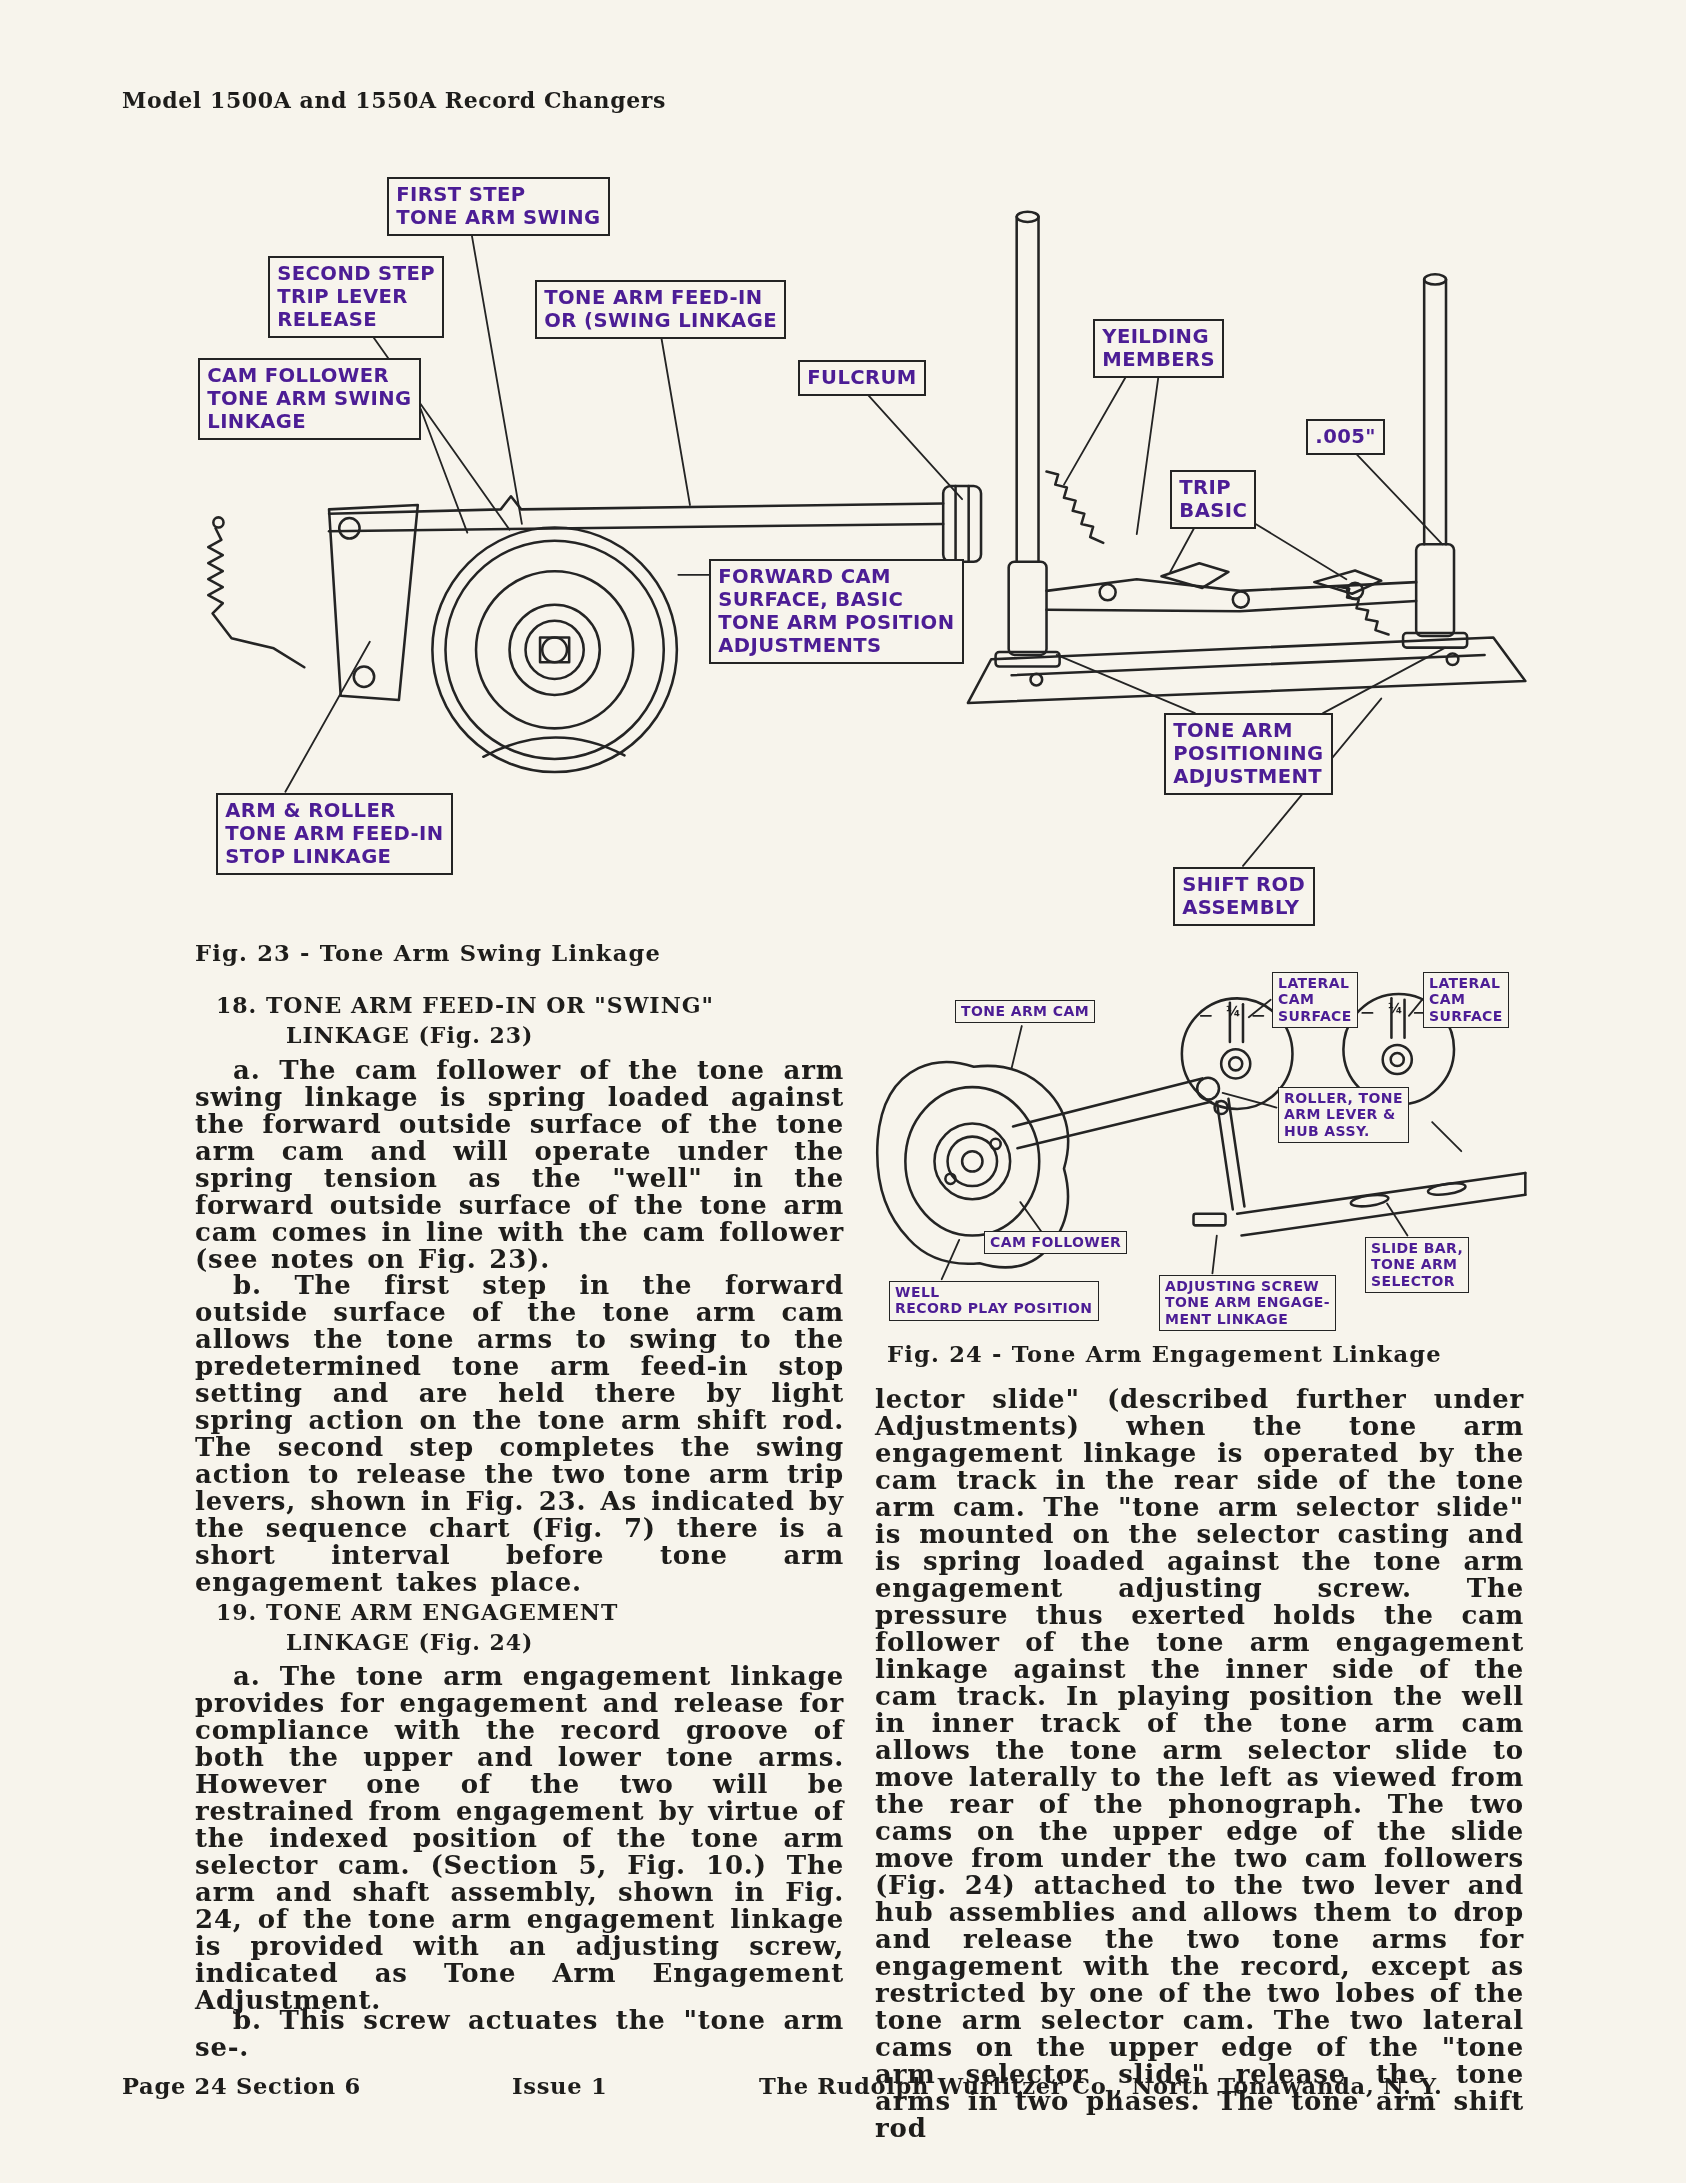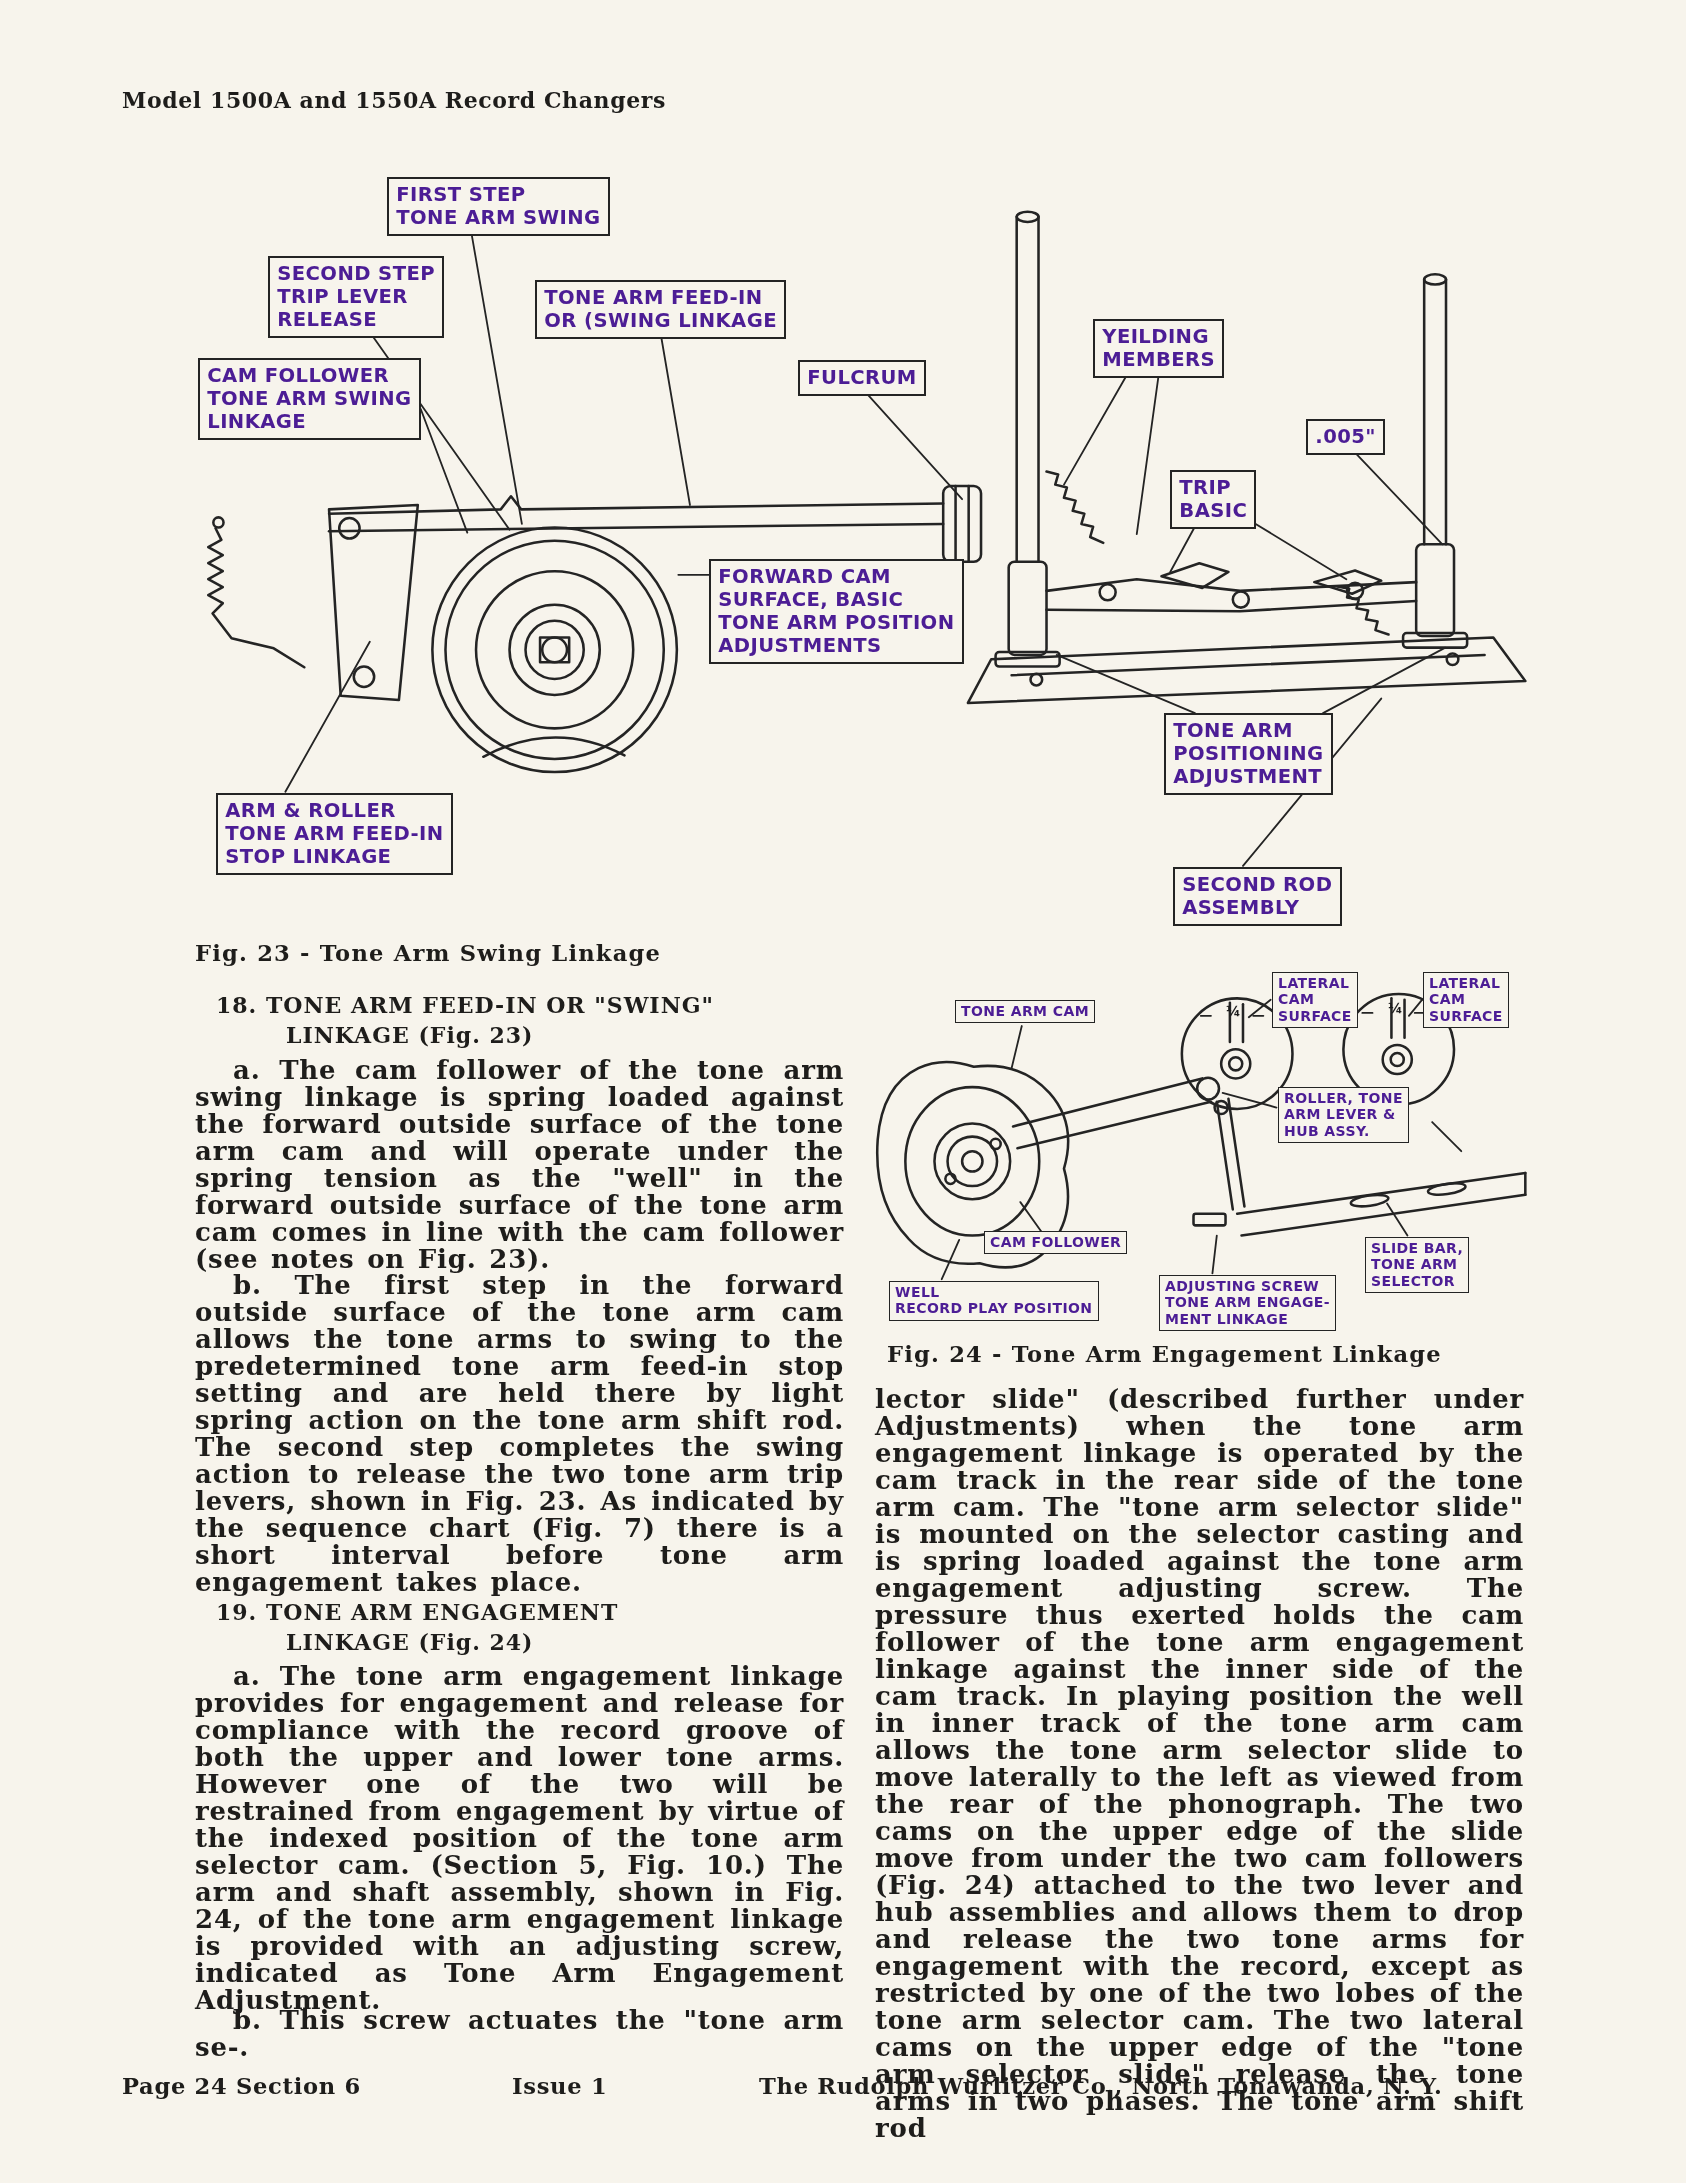--- a/index.html
+++ b/index.html
@@ -189,21 +189,21 @@
   <div class="callout" style="left:709px; top:559px;">FORWARD CAM
 SURFACE, BASIC
 TONE ARM POSITION
 ADJUSTMENTS</div>
   <div class="callout" style="left:1164px; top:713px;">TONE ARM
 POSITIONING
 ADJUSTMENT</div>
   <div class="callout" style="left:216px; top:793px;">ARM &amp; ROLLER
 TONE ARM FEED-IN
 STOP LINKAGE</div>
-  <div class="callout" style="left:1173px; top:867px;">SECOND ROD
+  <div class="callout" style="left:1173px; top:867px;">SHIFT ROD
 ASSEMBLY</div>
 
   <div class="caption" style="left:195px; top:940px;">Fig. 23 - Tone Arm Swing Linkage</div>
 
   <div class="callout sm" style="left:955px; top:1000px;">TONE ARM CAM</div>
   <div class="callout sm" style="left:1272px; top:972px;">LATERAL
 CAM
 SURFACE</div>
   <div class="callout sm" style="left:1423px; top:972px;">LATERAL
 CAM

